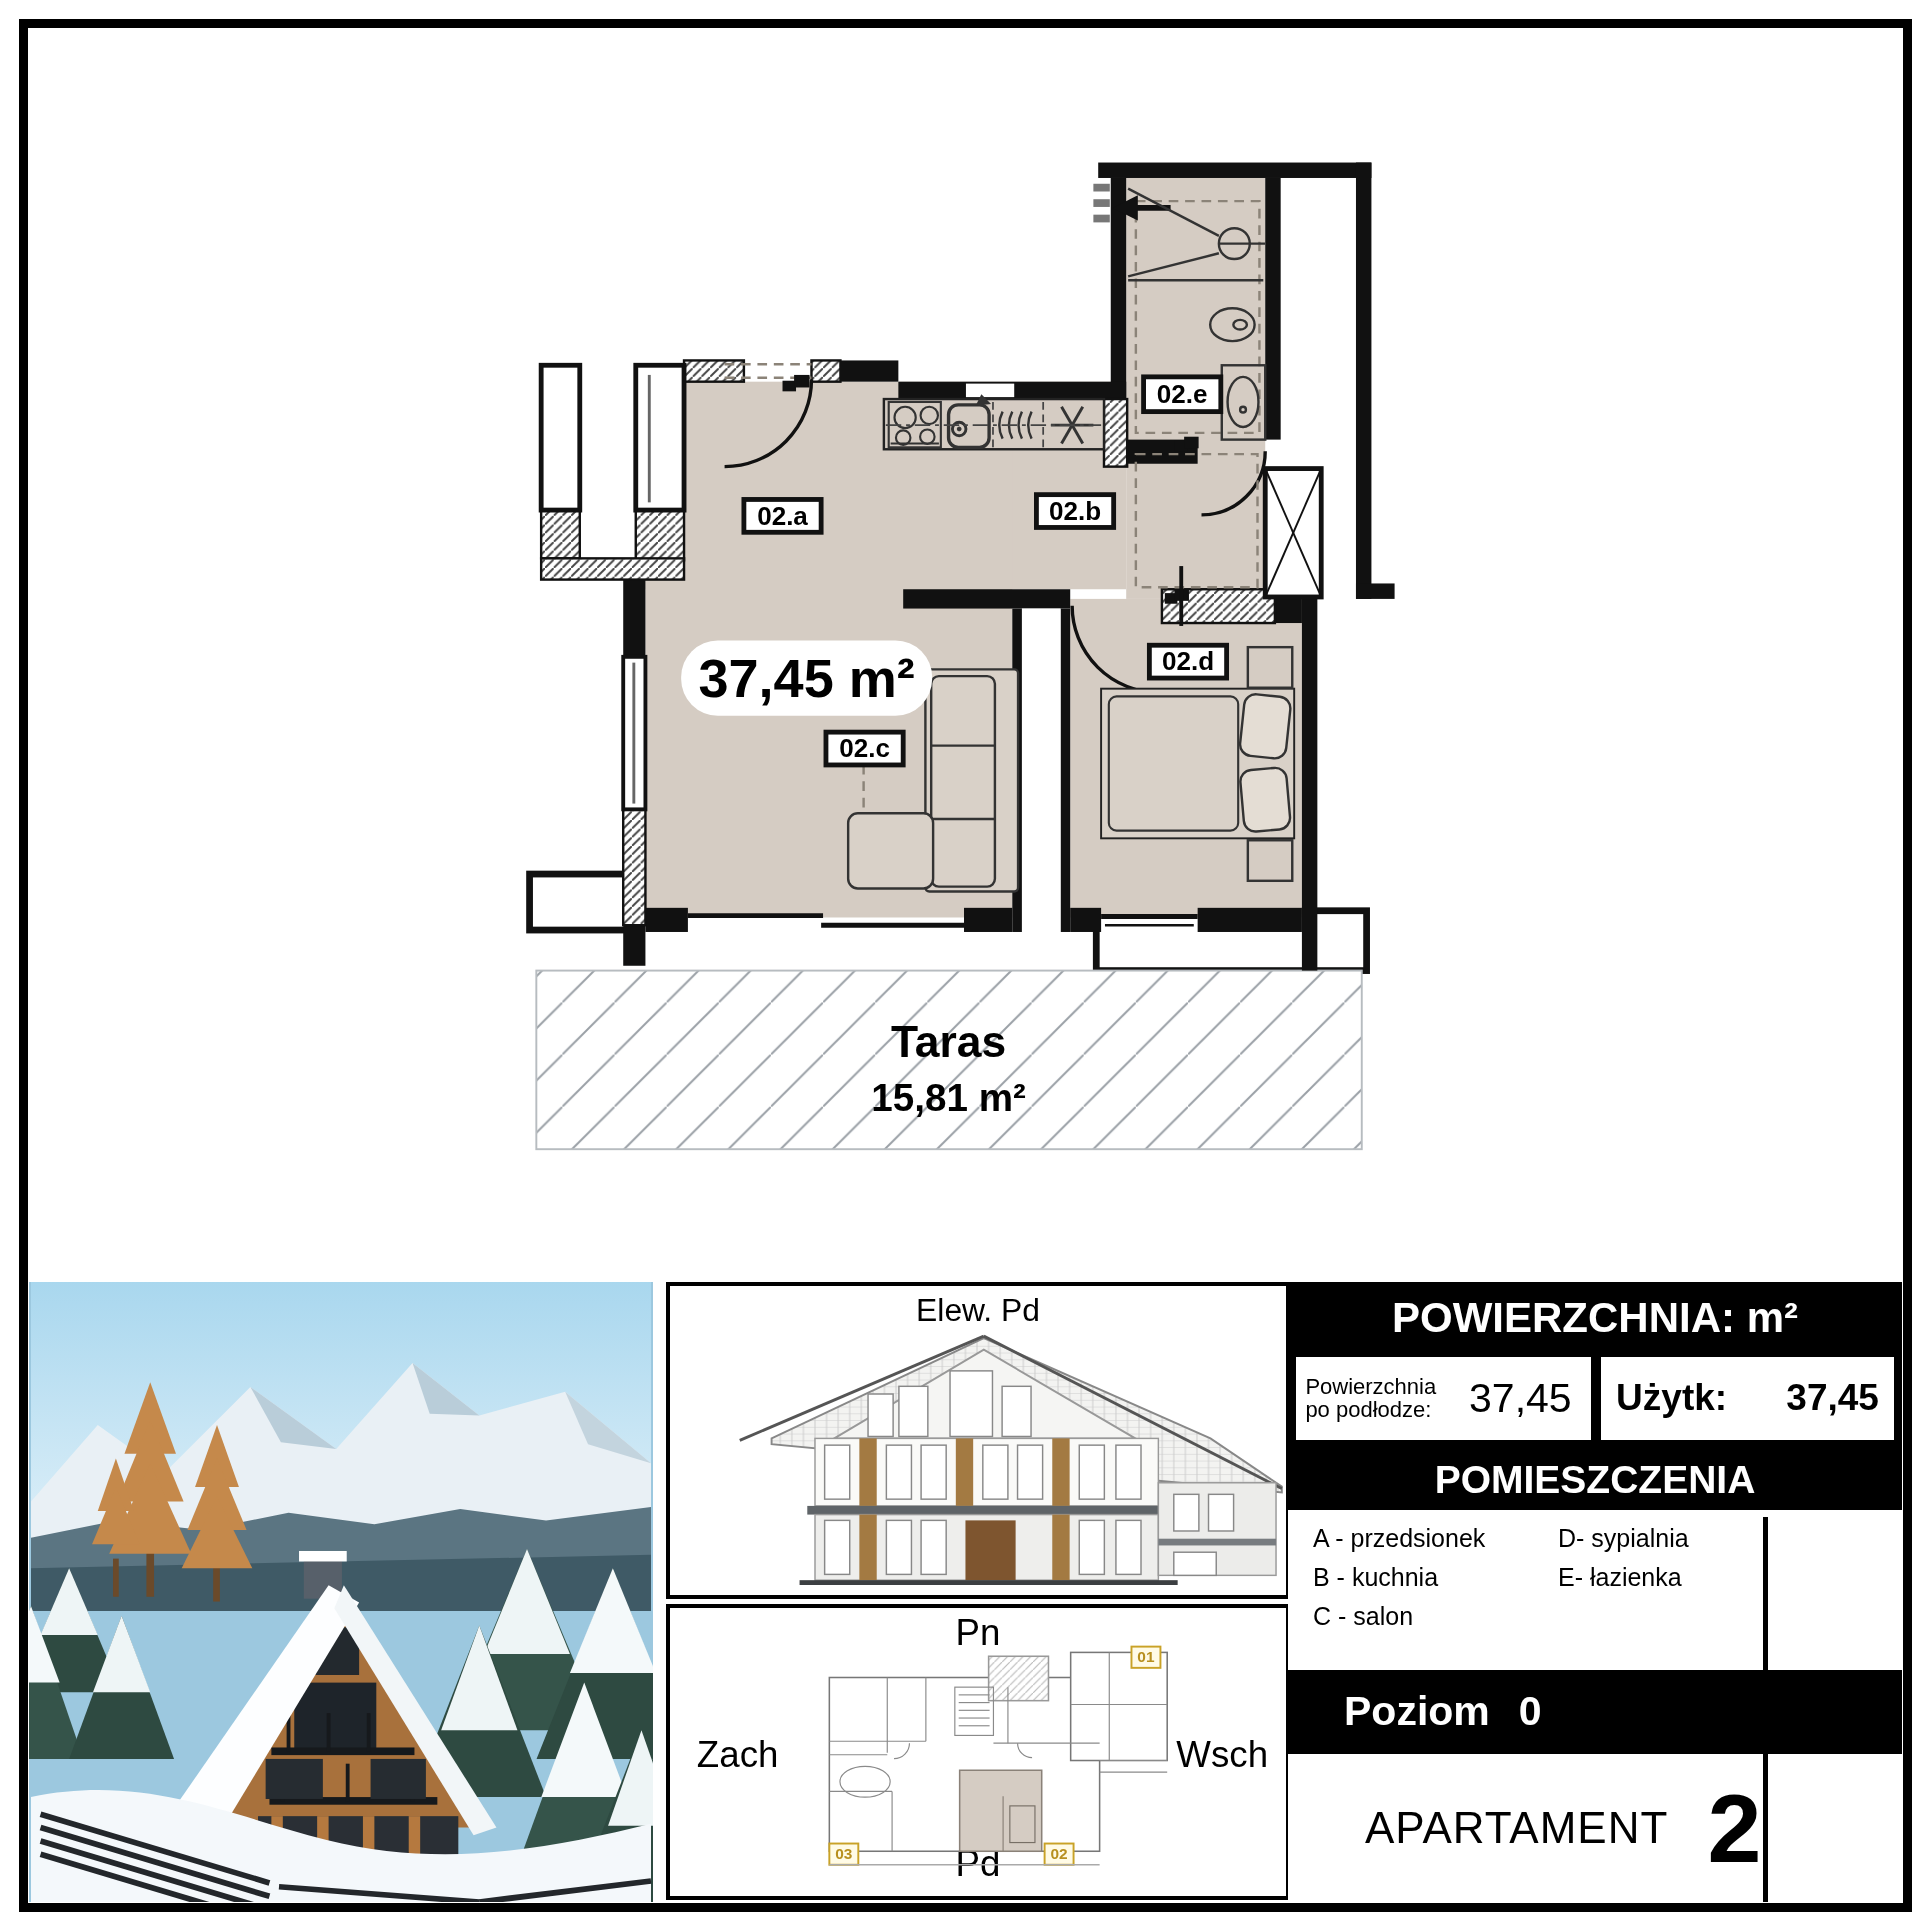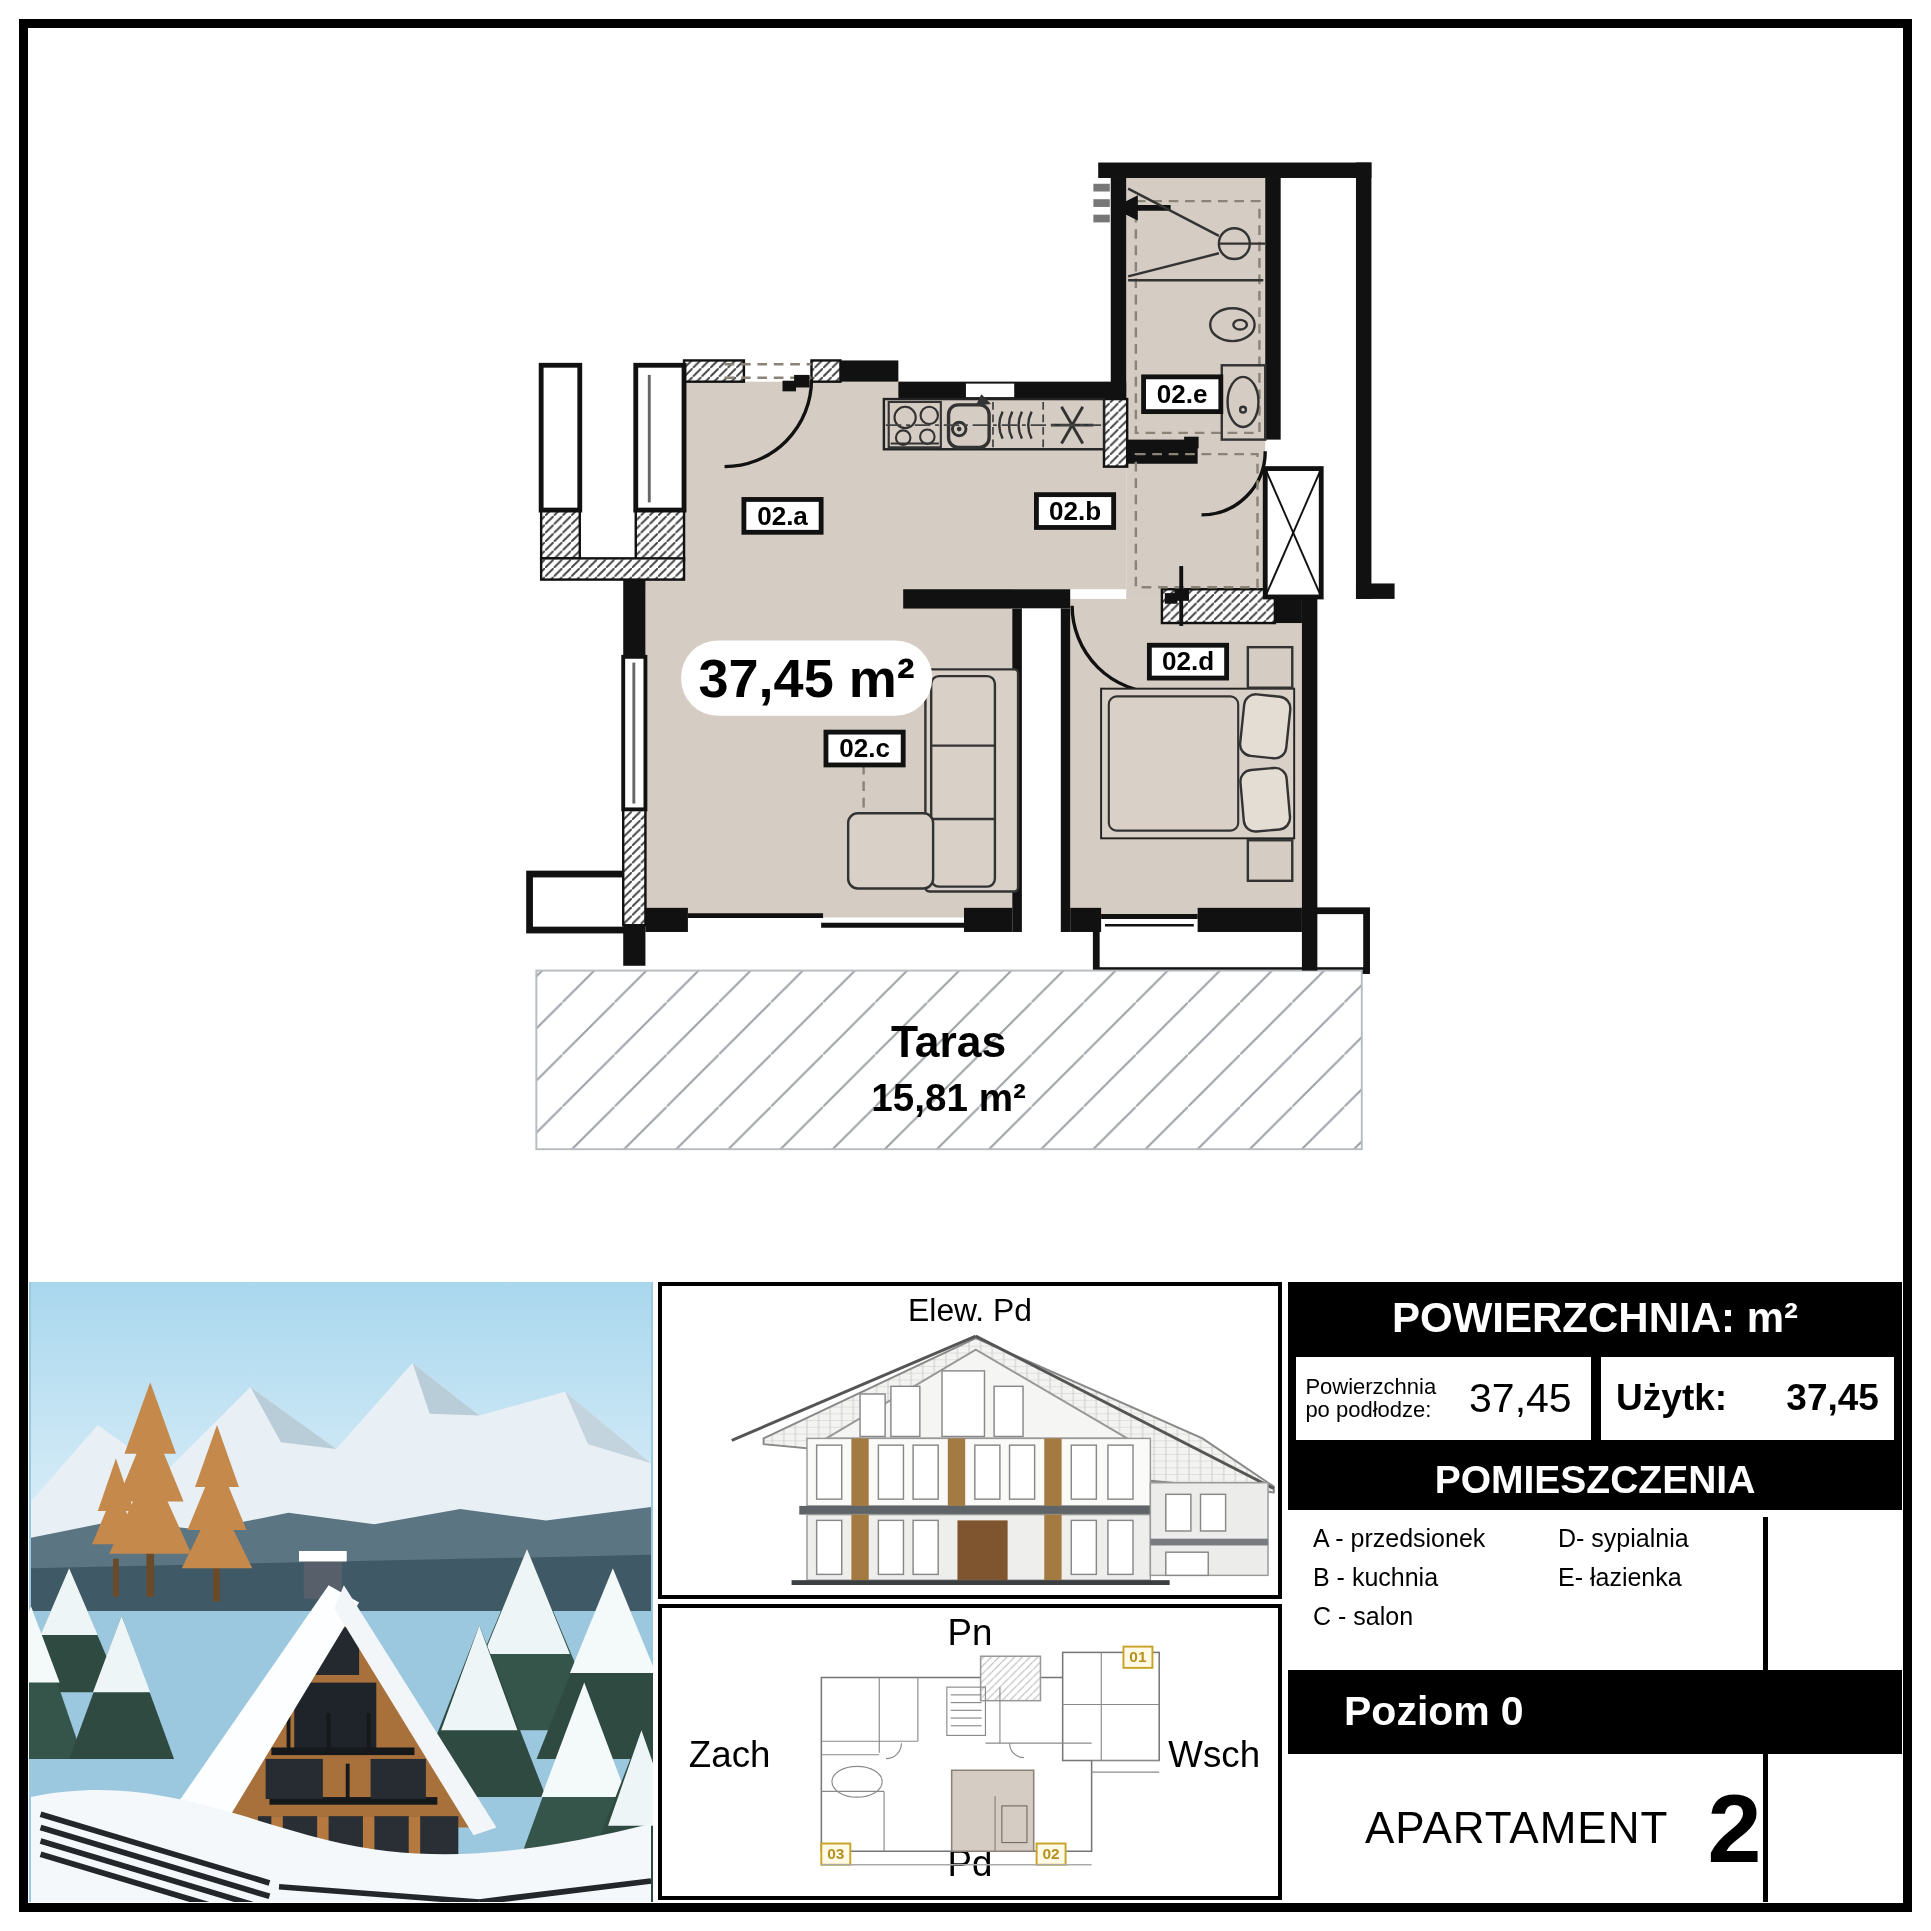--- a/index.html
+++ b/index.html
@@ -2,37 +2,37 @@
 <html><head>
 <meta charset="utf-8">
 <style>
   html,body{margin:0;padding:0;background:#fff;}
   body{width:1931px;height:1931px;position:relative;font-family:"Liberation Sans",sans-serif;color:#000;}
   .abs{position:absolute;}
   #frame{left:19.3px;top:19.3px;right:19.3px;bottom:19.3px;border:9.7px solid #000;}
   
   #photo-panel{left:29px;top:1282px;width:624px;height:620px;overflow:hidden;background:#9cc8df;}
   #mid-col{left:658px;top:1282px;width:626px;height:620px;}
-  .mid-box{position:absolute;left:0;width:616px;background:#fff;border:4.8px solid #000;}
+  .mid-box{position:absolute;left:8px;width:616px;background:#fff;border:4.8px solid #000;}
   #elev-box{top:0;height:309px;}
   #site-box{top:322px;height:288px;}
   #info-panel{left:1288px;top:1282px;width:614px;height:620px;background:#000;display:flex;flex-direction:column;}
   .ip-header{height:71px;display:flex;align-items:center;justify-content:center;color:#fff;font-weight:bold;font-size:42px;}
   .ip-cells{margin:3.9px 7.7px 0 7.7px;height:83px;display:flex;gap:9.7px;}
   .ip-cell{background:#fff;display:flex;align-items:center;}
   .ip-cell.left{flex:1.05;padding:0 9.7px;}
   .ip-cell.right{flex:1;padding:0 15.4px;justify-content:space-between;font-weight:bold;font-size:37px;}
   .ip-small-label{font-size:22px;line-height:1.08;}
   .ip-floor-value{font-size:41px;margin-left:auto;margin-right:9.7px;}
   .ip-band{height:60px;margin-top:9.7px;display:flex;align-items:center;justify-content:center;color:#fff;font-weight:bold;font-size:39px;}
   .ip-legend{background:#fff;height:160px;position:relative;font-size:25px;}
   .ip-legend .col-left{position:absolute;left:25px;top:9.7px;line-height:1.55;}
   .ip-legend .col-right{position:absolute;left:270px;top:9.7px;line-height:1.55;}
   .ip-divider{position:absolute;left:475px;top:235px;bottom:0;width:4.8px;background:#000;}
-  .ip-level{height:79px;margin-top:2.9px;display:flex;align-items:center;color:#fff;font-weight:bold;font-size:41px;padding-left:56px;gap:11px;}
+  .ip-level{height:79px;margin-top:2.9px;display:flex;align-items:center;color:#fff;font-weight:bold;font-size:41px;padding-left:56px;gap:29px;}
   .ip-apartment{background:#fff;flex:1;margin-top:2.9px;display:flex;align-items:center;padding-left:77px;gap:39px;}
   .ip-apartment .apt-label{font-weight:normal;font-size:44px;letter-spacing:1px;}
   .ip-apartment .apt-num{font-weight:bold;font-size:97px;line-height:1;}
   svg text{font-family:"Liberation Sans",sans-serif;}
 </style>
 </head>
 <body>
 
 <div class="abs" id="frame"></div>
 

